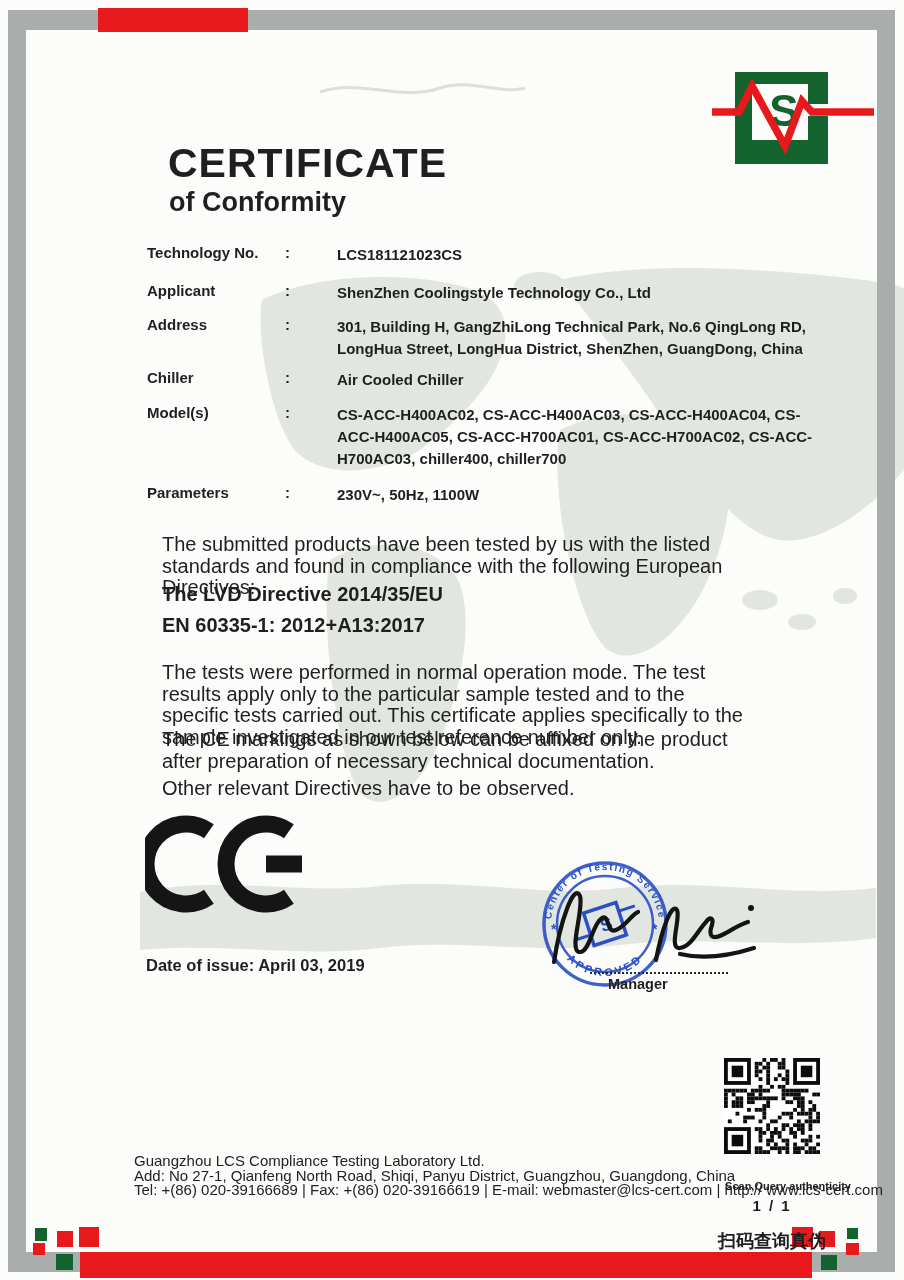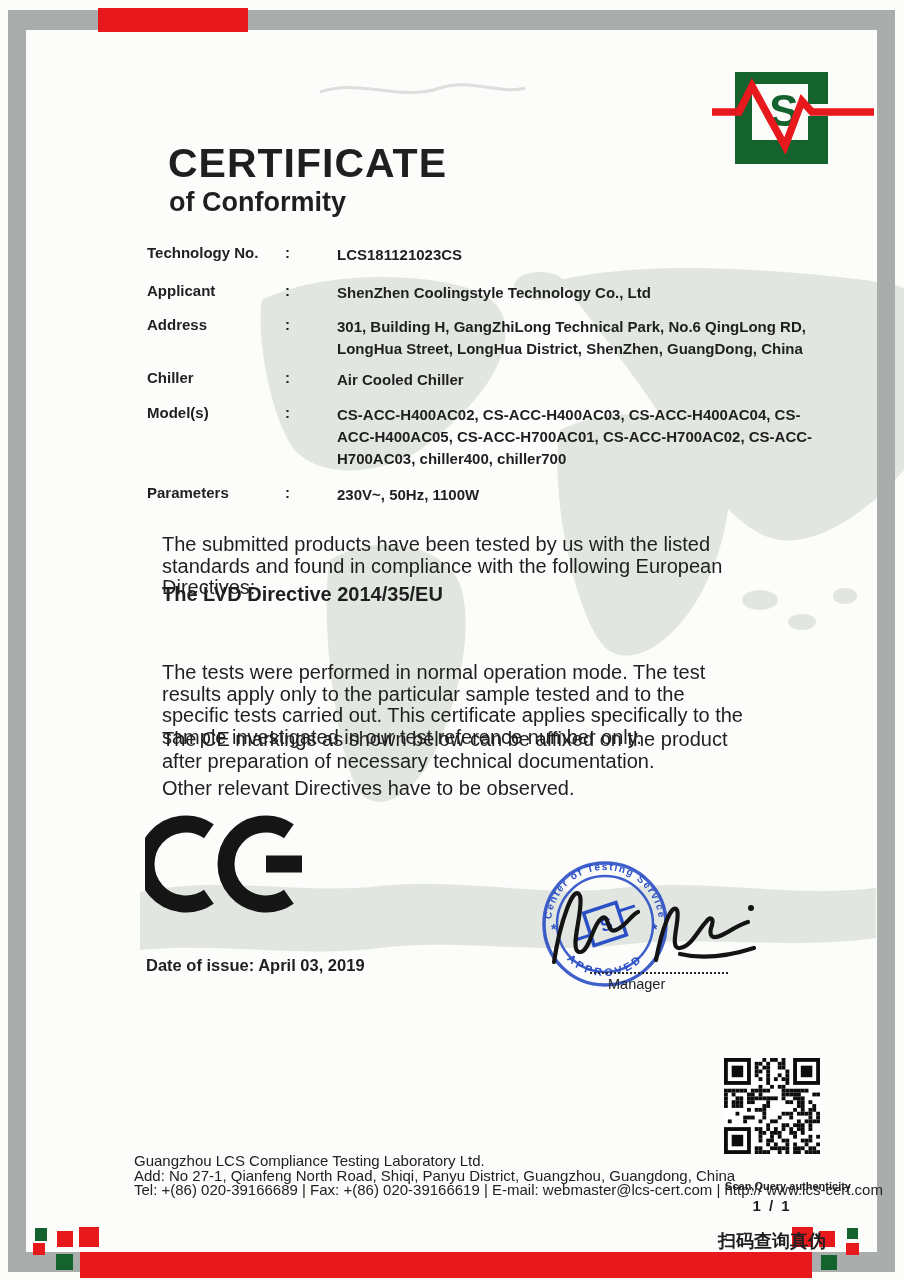--- a/index.html
+++ b/index.html
@@ -25,21 +25,21 @@
   .flabel{position:absolute;left:0;top:0;width:135px;font-size:15px;font-weight:bold;}
   .fcolon{position:absolute;left:138px;top:0;font-size:15px;font-weight:bold;}
   .fvalue{position:absolute;left:157px;top:0;width:492px;font-size:15px;font-weight:bold;line-height:22px;margin-left:33px;}
   .para{left:162px;width:594px;font-size:20px;line-height:21.5px;margin-top:24px;}
   .para.bold{font-weight:bold;}
   .std-line{font-weight:bold;}
   #date-issue{left:146px;top:956px;font-size:16.5px;font-weight:bold;z-index:6;}
   #stamp{left:535px;top:852px;z-index:5;}
   #signature{left:540px;top:852px;z-index:6;}
   #sig-line{left:590px;top:960px;width:138px;height:12px;border-bottom:2px dotted #2a2a2a;z-index:7;}
-  #signer-role{left:608px;top:976px;font-size:14.5px;z-index:7;}
+  #signer-role{left:608px;top:976px;font-size:14.5px;z-index:7;font-weight:bold;}
   
   #footer-block{left:134px;top:1154px;font-size:15px;line-height:14.6px;color:#222;z-index:4;}
   #qr{left:724px;top:1058px;z-index:4;}
   #qr-caption-zh{left:702px;top:1201px;width:140px;text-align:center;font-size:18px;font-weight:bold;z-index:4;margin-top:28px;}
   #qr-caption-en{left:693px;top:1180px;width:158px;text-align:right;font-size:11px;font-weight:bold;z-index:4;}
   #page-number{left:702px;top:1197px;width:140px;text-align:center;font-size:15px;font-weight:bold;letter-spacing:2px;z-index:4;}
 </style>
 </head>
 <body>
 
@@ -114,20 +114,21 @@
 </div>
 <div class="abs content frow" style="top:484px;">
   <div class="flabel">Parameters</div>
   <div class="fcolon">:</div>
   <div class="fvalue">230V~, 50Hz, 1100W</div>
 </div>
 
 <div class="abs content para" style="top:510px;">The submitted products have been tested by us with the listed standards and found in compliance with the following European Directives:</div>
 <div class="abs content para bold" style="top:560px;">The LVD Directive 2014/35/EU</div>
 <div class="abs content para" style="top:591px;">
+  <div class="std-line">EN 60335-1: 2012+A13:2017</div>
 </div>
 <div class="abs content para" style="top:638px;">The tests were performed in normal operation mode. The test results apply only to the particular sample tested and to the specific tests carried out. This certificate applies specifically to the sample investigated in our test reference number only.</div>
 <div class="abs content para" style="top:705px;">The CE markings as shown below can be affixed on the product after preparation of necessary technical documentation.</div>
 <div class="abs content para" style="top:754px;">Other relevant Directives have to be observed.</div>
 
 <svg class="abs content" style="left:145px;top:806px;" width="162" height="114" viewBox="0 0 162 114">
   <g fill="none" stroke="#151515" stroke-width="17">
     <path d="M63.9,25.2 A40,40 0 1,0 63.9,90.8"></path>
     <path d="M143.9,25.2 A40,40 0 1,0 143.9,90.8"></path>
     <path d="M121,58 L157,58"></path>

